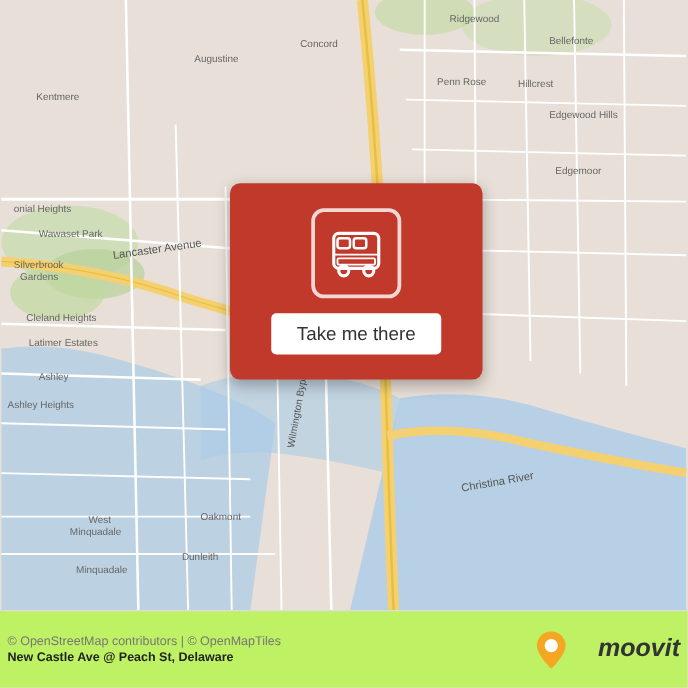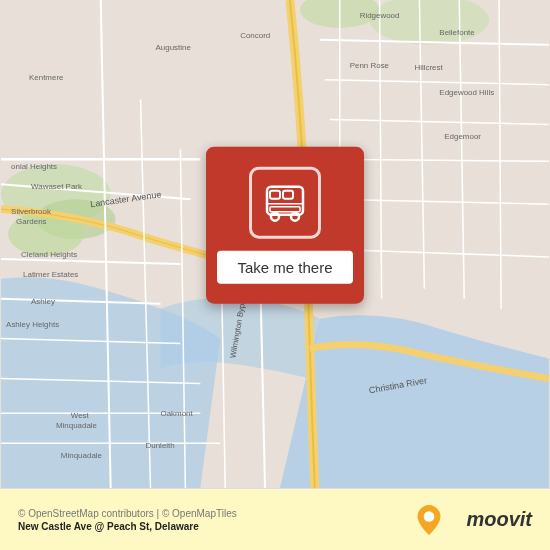--- a/index.html
+++ b/index.html
@@ -47,21 +47,21 @@
 
     #transit-card {
       background: #c0392b;
       border-radius: 8px;
       padding: 20px 32px;
       display: flex;
       flex-direction: column;
       align-items: center;
       gap: 12px;
       box-shadow: 0 4px 12px rgba(0,0,0,0.3);
-      width: 158px;
+      width: 202px;
       margin-left: 20px;
     }
 
     #bus-icon-container {
       width: 72px;
       height: 72px;
       border: 3px solid rgba(255,255,255,0.8);
       border-radius: 10px;
       display: flex;
       align-items: center;
@@ -74,23 +74,23 @@
       border: none;
       border-radius: 4px;
       padding: 8px 20px;
       font-size: 15px;
       font-weight: 500;
       cursor: pointer;
       white-space: nowrap;
     }
 
     #bottom-bar {
-      background: #fef9c3;
+      background: #bef264;
       border-top: 1px solid #ddd;
-      padding: 10px 18px;
+      padding: 10px 6px;
       display: flex;
       align-items: center;
       justify-content: space-between;
       min-height: 62px;
     }
 
     #bottom-left {
       display: flex;
       flex-direction: column;
       gap: 2px;

